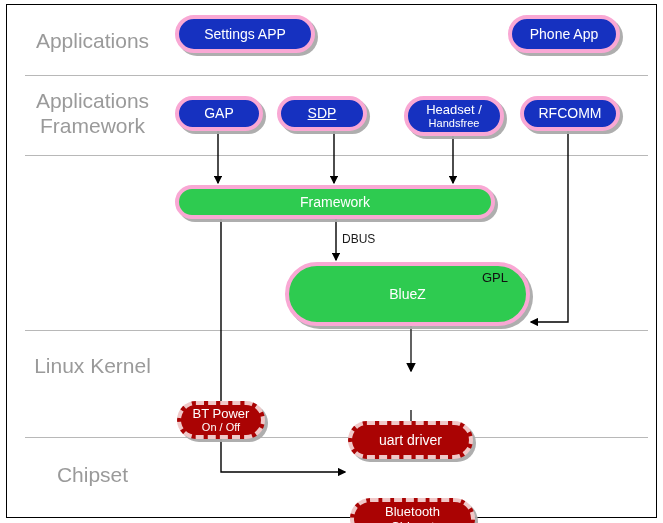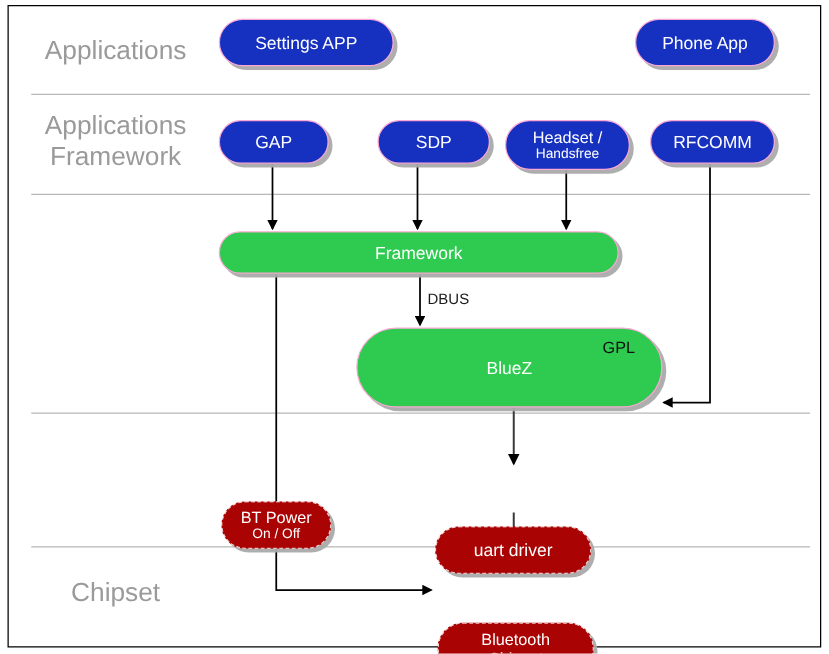--- a/index.html
+++ b/index.html
@@ -54,21 +54,21 @@
     background: #b8b8b8;
   }
   .node {
     position: absolute;
     box-sizing: border-box;
     display: flex;
     flex-direction: column;
     align-items: center;
     justify-content: center;
     color: #ffffff;
-    border: 1px solid #f9a8d4;
+    border: 4px solid #f9a8d4;
     border-radius: 999px;
     box-shadow: 3px 3px 0 rgba(170,170,170,0.95);
     z-index: 3;
   }
   .node.blue  { background: #1631c0; }
   .node.green { background: #2ecb50; }
   .node.red   { background: #aa0303; border-style: dashed; border-color: #f0c8c8; margin-top: 48px; }
   .node .line1 { font-size: 13px; line-height: 15px; }
   .node .line2 { font-size: 11px; line-height: 13px; }
   .node.lg .line1 { font-size: 14px; line-height: 17px; }
@@ -96,20 +96,21 @@
   <div class="divider" style="top:155px;"></div>
   <div class="divider" style="top:330px;"></div>
   <div class="divider" style="top:437px;"></div>
 
   <div class="layer-label" style="left:15px; top:28px;  width:155px;">Applications</div>
 
   <div class="layer-label" style="left:15px; top:88px;  width:155px;">Applications
 Framework</div>
 
 
+  <div class="layer-label" style="left:15px; top:353px; width:155px;">Linux Kernel</div>
 
   <div class="layer-label" style="left:15px; top:462px; width:155px;">Chipset</div>
 
   <svg id="wires" viewBox="0 0 663 523" xmlns="http://www.w3.org/2000/svg">
     <defs>
       <marker id="arrow" viewBox="0 0 10 10" refX="8.5" refY="5" markerWidth="6" markerHeight="6" orient="auto-start-reverse">
         <path d="M 0 0 L 10 5 L 0 10 z" fill="#000000"></path>
       </marker>
     </defs>
 
@@ -135,21 +136,21 @@
   </div>
 
   <div class="node blue lg" style="left:508px; top:15px; width:112px; height:38px;">
     <span class="line1">Phone App</span>
   </div>
 
   <div class="node blue lg" style="left:175px; top:96px; width:88px; height:35px;">
     <span class="line1">GAP</span>
   </div>
 
-  <div class="node blue lg" style="left:302px; top:96px; width:90px; height:35px;">
+  <div class="node blue lg" style="left:277px; top:96px; width:90px; height:35px;text-decoration:underline;">
     <span class="line1">SDP</span>
   </div>
 
   <div class="node blue" style="left:404px; top:96px; width:100px; height:40px;">
     <span class="line1">Headset /</span>
     <span class="line2">Handsfree</span>
   </div>
 
   <div class="node blue lg" style="left:520px; top:96px; width:100px; height:35px;">
     <span class="line1">RFCOMM</span>

